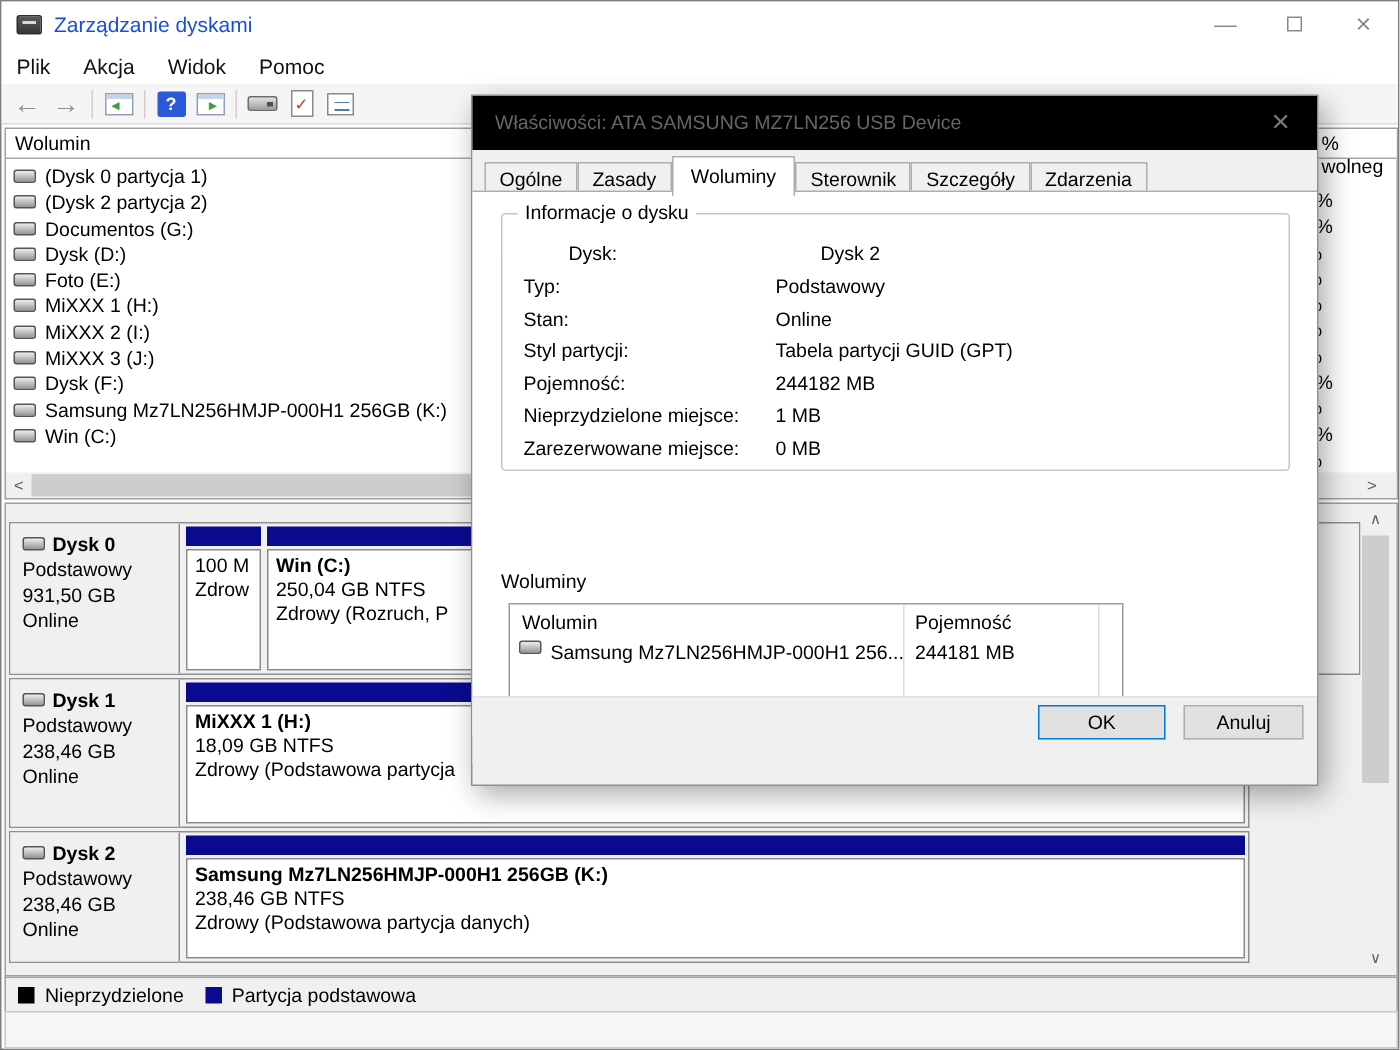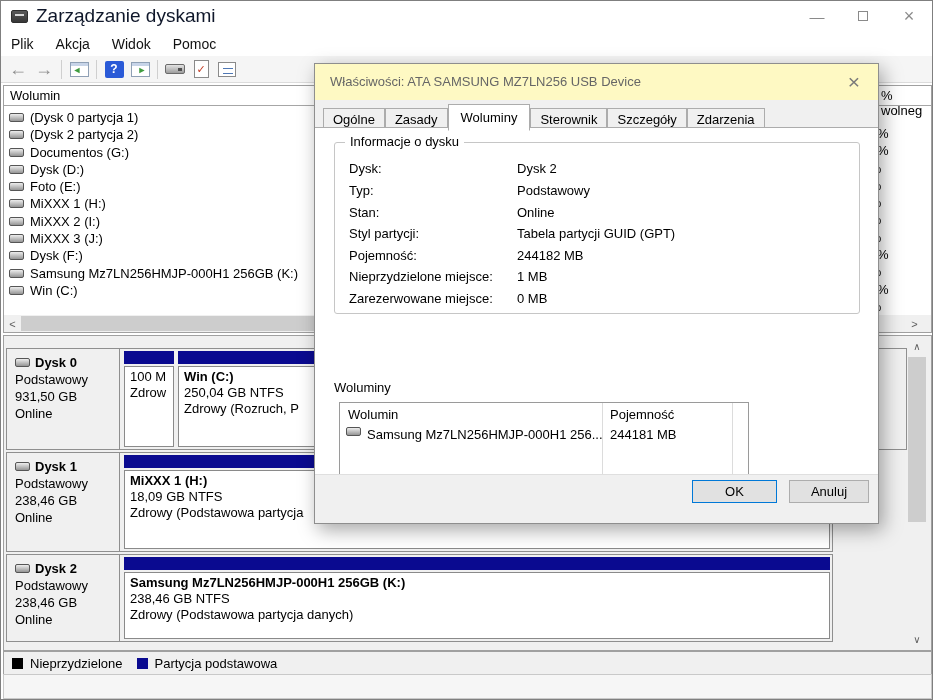--- a/index.html
+++ b/index.html
@@ -3,21 +3,21 @@
 <meta charset="utf-8">
 <style>
   html,body{margin:0;padding:0;background:#cfcfcf;font-family:"Liberation Sans","DejaVu Sans",sans-serif;}
   *{box-sizing:border-box;}
   .window{position:relative;width:933px;height:700px;background:#ffffff;border:1px solid #7f7f7f;overflow:hidden;font-size:13px;color:#000;}
 
   
   .titlebar{position:absolute;left:0;top:0;right:0;height:30px;background:#fff;display:flex;align-items:center;}
   .appico{width:17px;height:13px;margin:0 8px 0 10px;background:linear-gradient(#5a5a5a,#373737);border-radius:2px;border:1px solid #2e2e2e;}
   .appico::after{content:"";display:block;width:9px;height:2px;background:#d9d9d9;margin:3px auto 0;}
-  .title-text{color:#0f172a;font-size:19px;}
+  .title-text{color:#1d4ed8;font-size:14px;}
   .wincontrols{position:absolute;right:0;top:0;height:30px;display:flex;}
   .wbtn{width:46px;height:30px;display:flex;align-items:center;justify-content:center;color:#8a8a8a;font-size:15px;}
   .maxbox{width:10px;height:10px;border:1px solid #8a8a8a;}
 
   
   .menubar{position:absolute;left:0;top:30px;right:0;height:25px;background:#fff;display:flex;align-items:center;padding-left:10px;}
   .menu-item{padding:3px 14px 3px 0;margin-right:8px;font-size:14px;color:#111;}
 
   
   .toolbar{position:absolute;left:0;top:55px;right:0;height:27px;background:#f5f5f5;border-bottom:1px solid #dcdcdc;display:flex;align-items:center;padding-left:4px;}
@@ -60,40 +60,40 @@
   .vs-thumb{position:absolute;left:1px;top:19px;width:18px;height:165px;background:#cdcdcd;}
 
   
   .legend{position:absolute;left:2px;top:650px;width:929px;height:23px;background:#f0f0f0;border:1px solid #a0a0a0;border-bottom:none;display:flex;align-items:center;padding-left:8px;}
   .lg-item{display:flex;align-items:center;margin-right:14px;}
   .lg-swatch{width:11px;height:11px;margin-right:7px;}
   .statusbar{position:absolute;left:2px;top:673px;width:929px;height:25px;background:#f6f6f6;border:1px solid #c9c9c9;}
 
   
   .dialog{position:absolute;left:313px;top:62px;width:565px;height:461px;background:#f0f0f0;border:1px solid #8e8e8e;box-shadow:4px 6px 18px rgba(0,0,0,0.35);z-index:10;}
-  .dlg-titlebar{position:absolute;left:0;top:0;right:0;height:36px;background:#fef9c3;text-align:center;}
+  .dlg-titlebar{position:absolute;left:0;top:0;right:0;height:36px;background:#000000;text-align:center;}
   .dlg-title{position:absolute;left:15px;top:10px;color:#666;font-size:13px;}
   .dlg-close{position:absolute;right:14px;top:5px;color:#7a7a7a;font-size:21px;line-height:1;padding:2px 4px;}
   .tabstrip{position:absolute;left:0;top:36px;right:0;height:28px;padding-left:8px;background:#f0f0f0;}
   .tab{display:inline-block;vertical-align:bottom;border:1px solid #acacac;background:#f0f0f0;padding:3px 9px;margin-top:8px;position:relative;}
   .tab.active{background:#fff;border-bottom:1px solid #fff;padding:5px 12px;margin-top:2px;z-index:3;}
   .tabpage{position:absolute;left:0;top:64px;right:0;bottom:33px;background:#fff;border-top:1px solid #acacac;margin-top:-1px;}
   .groupbox{position:absolute;left:19px;top:14px;width:526px;height:172px;border:1px solid #c6c6c6;border-radius:3px;}
   .gb-title{position:absolute;left:10px;top:-9px;background:#fff;padding:0 5px;}
   .field{position:absolute;left:14px;right:8px;height:20px;}
   .field .fl{position:absolute;left:0;}
   .field .fv{position:absolute;left:168px;}
   .vol-section-label{position:absolute;left:19px;top:252px;}
   .dlg-volbox{position:absolute;left:24px;top:274px;width:410px;height:99px;background:#fff;border:1px solid #9a9a9a;}
   .dlg-col-sep{position:absolute;top:0;bottom:0;width:1px;background:#dcdcdc;}
   .dlg-vol-header{position:absolute;left:0;top:0;right:0;height:22px;}
   .dlg-vol-row{position:absolute;left:0;top:24px;right:0;height:18px;display:flex;align-items:flex-start;}
   .btn{display:flex;align-items:center;justify-content:center;background:#e1e1e1;border:1px solid #adadad;font-size:13px;}
   .btn-props{position:absolute;left:317px;top:388px;width:120px;height:24px;background:#d8d8d8;border:1px solid #bfbfbf;color:#8e8e8e;}
-  .dlg-bottom{position:absolute;left:0;right:0;bottom:4px;height:45px;background:#f0f0f0;border-top:1px solid #dfdfdf;}
+  .dlg-bottom{position:absolute;left:0;right:0;bottom:14px;height:45px;background:#f0f0f0;border-top:1px solid #dfdfdf;}
   .btn-ok{position:absolute;left:377px;top:5px;width:85px;height:23px;border:1px solid #0078d7;}
   .btn-cancel{position:absolute;left:474px;top:5px;width:80px;height:23px;}
 </style>
 </head>
 <body>
 
 <div class="window">
 
   <div class="titlebar">
     <div class="appico"></div>
@@ -317,21 +317,21 @@
       <span class="dlg-close">×</span>
     </div>
 
     <div class="tabstrip">
       <span class="tab">Ogólne</span><span class="tab">Zasady</span><span class="tab active">Woluminy</span><span class="tab">Sterownik</span><span class="tab">Szczegóły</span><span class="tab">Zdarzenia</span>
     </div>
 
     <div class="tabpage">
       <div class="groupbox">
         <span class="gb-title">Informacje o dysku</span>
-        <div class="field" style="top:18px;">
+        <div class="field" style="top:18px;margin-left:30px;">
             <span class="fl">Dysk:</span>
             <span class="fv">Dysk 2</span>
           </div>
         <div class="field" style="top:40px;">
             <span class="fl">Typ:</span>
             <span class="fv">Podstawowy</span>
           </div>
         <div class="field" style="top:62px;">
             <span class="fl">Stan:</span>
             <span class="fv">Online</span>

